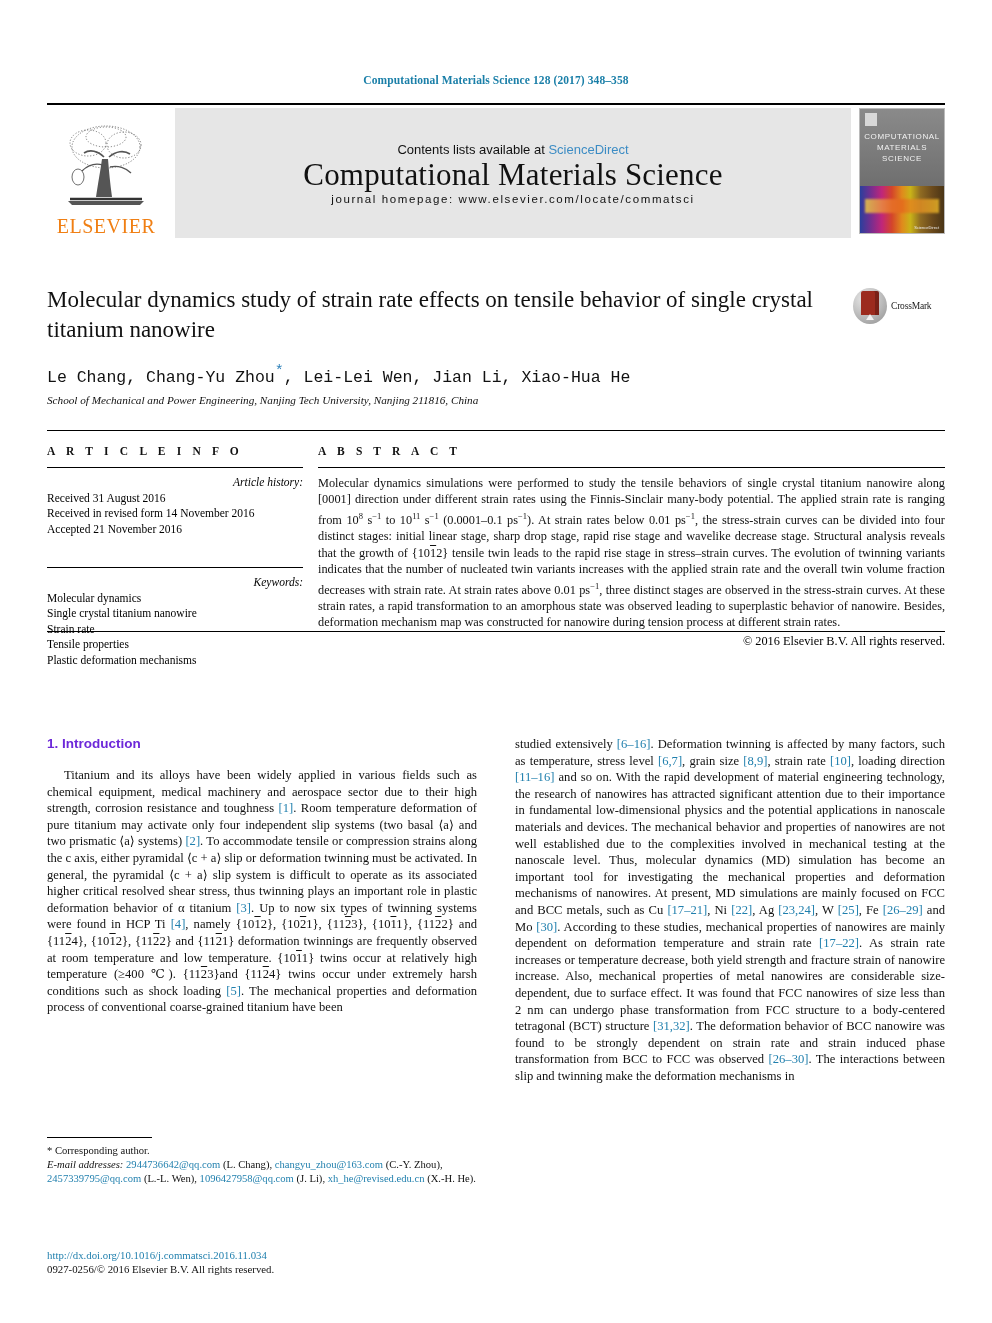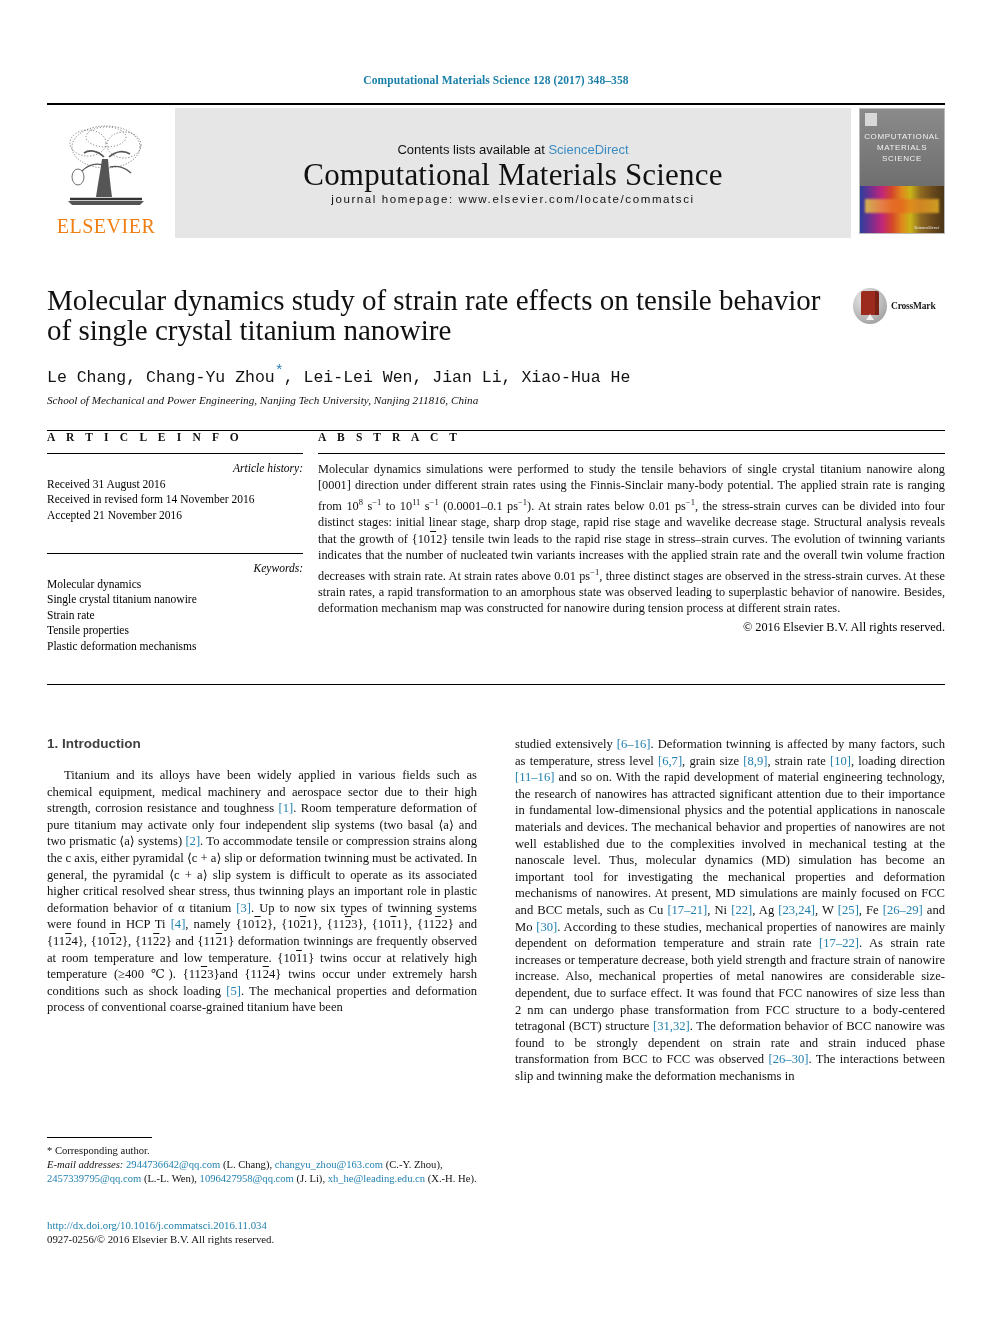--- a/index.html
+++ b/index.html
@@ -163,21 +163,21 @@
 
   
   .title-block {
     position: absolute;
     top: 285px;
     left: 47px;
     width: 898px;
   }
   .article-title {
     font-family: "Liberation Serif", serif;
-    font-size: 29px;
+    font-size: 23px;
     line-height: 30px;
     color: #111;
     width: 790px;
     margin: 0;
     font-weight: normal;
   }
   .authors {
     font-family: Liberation Mono, monospace;
     font-size: 16.5px;
     margin-top: 18px;
@@ -226,36 +226,37 @@
     position: absolute;
     left: 13px; bottom: 4px;
     width: 0; height: 0;
     border-left: 4px solid transparent;
     border-right: 4px solid transparent;
     border-bottom: 6px solid #f2f2f2;
   }
   .crossmark-word {
     font-family: "Liberation Serif", serif;
     font-size: 9.5px;
-    font-weight: bold;
+    font-weight: normal;
     color: #1a1a1a;
     letter-spacing: -0.2px;
   }
 
   
   .info-panel {
     position: absolute;
     top: 430px;
     left: 47px;
     width: 898px;
     border-top: 1.2px solid #000;
     border-bottom: 1.2px solid #000;
-    height: 255px;
+    height: 202px;
     display: flex;
     box-sizing: border-box;
+    padding-top: 14px;
   }
   .col-info {
     width: 268px;
     flex: 0 0 268px;
     padding-right: 12px;
     box-sizing: border-box;
   }
   .col-abstract {
     flex: 1 1 auto;
     padding-left: 3px;
@@ -312,21 +313,21 @@
     gap: 38px;
   }
   .body-col {
     width: 430px;
     flex: 0 0 430px;
   }
   .body-h2 {
     font-family: "Liberation Sans", sans-serif;
     font-size: 13.5px;
     font-weight: bold;
-    color: #404040;
+    color: #6d28d9;
     margin: 0 0 16px 0;
   }
   .body-p {
     font-size: 12.6px;
     line-height: 16.6px;
     text-align: justify;
     margin: 0;
     color: #111;
     text-indent: 17px;
   }
@@ -348,21 +349,21 @@
   .fn-line {
     font-size: 10.6px;
     line-height: 14px;
     color: #111;
   }
   .fn-line .email { color: #1f7fad; }
   .fn-italic { font-style: italic; }
 
   .footer-block {
     position: absolute;
-    top: 1218px;
+    top: 1248px;
     left: 47px;
     width: 430px;
   }
   .doi-line {
     font-size: 10.8px;
     color: #1f7fad;
     line-height: 14px;
   }
   .issn-line {
     font-size: 10.8px;
@@ -486,21 +487,21 @@
     <div class="fn-line">
       <span class="fn-italic">E-mail addresses:</span>
       <span class="email">2944736642@qq.com</span>
       <span>(L. Chang)</span>,
       <span class="email">changyu_zhou@163.com</span>
       <span>(C.-Y. Zhou)</span>,
       <span class="email">2457339795@qq.com</span>
       <span>(L.-L. Wen)</span>,
       <span class="email">1096427958@qq.com</span>
       <span>(J. Li)</span>,
-      <span class="email">xh_he@leading.edu.cn</span>
+      <span class="email">xh_he@revised.edu.cn</span>
       <span>(X.-H. He)</span>.
     </div>
   </div>
 
   <div class="footer-block">
     <div class="doi-line">http://dx.doi.org/10.1016/j.commatsci.2016.11.034</div>
     <div class="issn-line">0927-0256/© 2016 Elsevier B.V. All rights reserved.</div>
   </div>
 
 </div>

